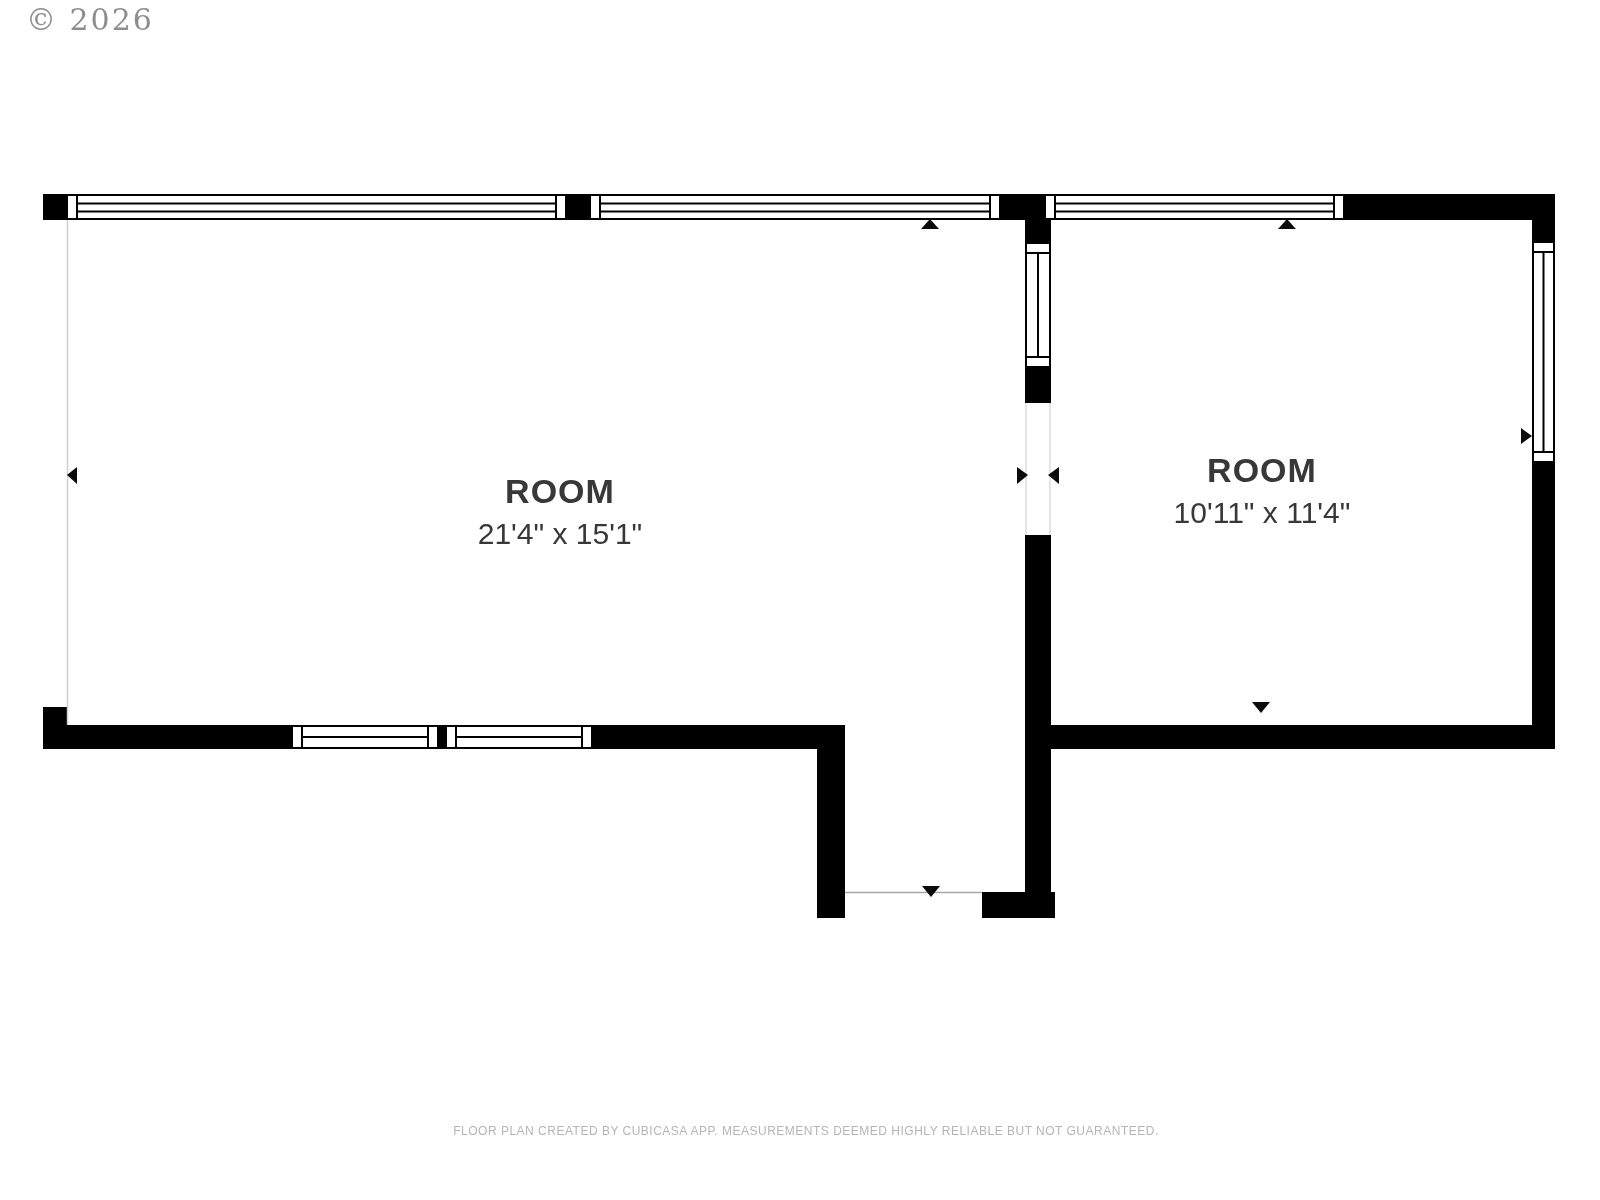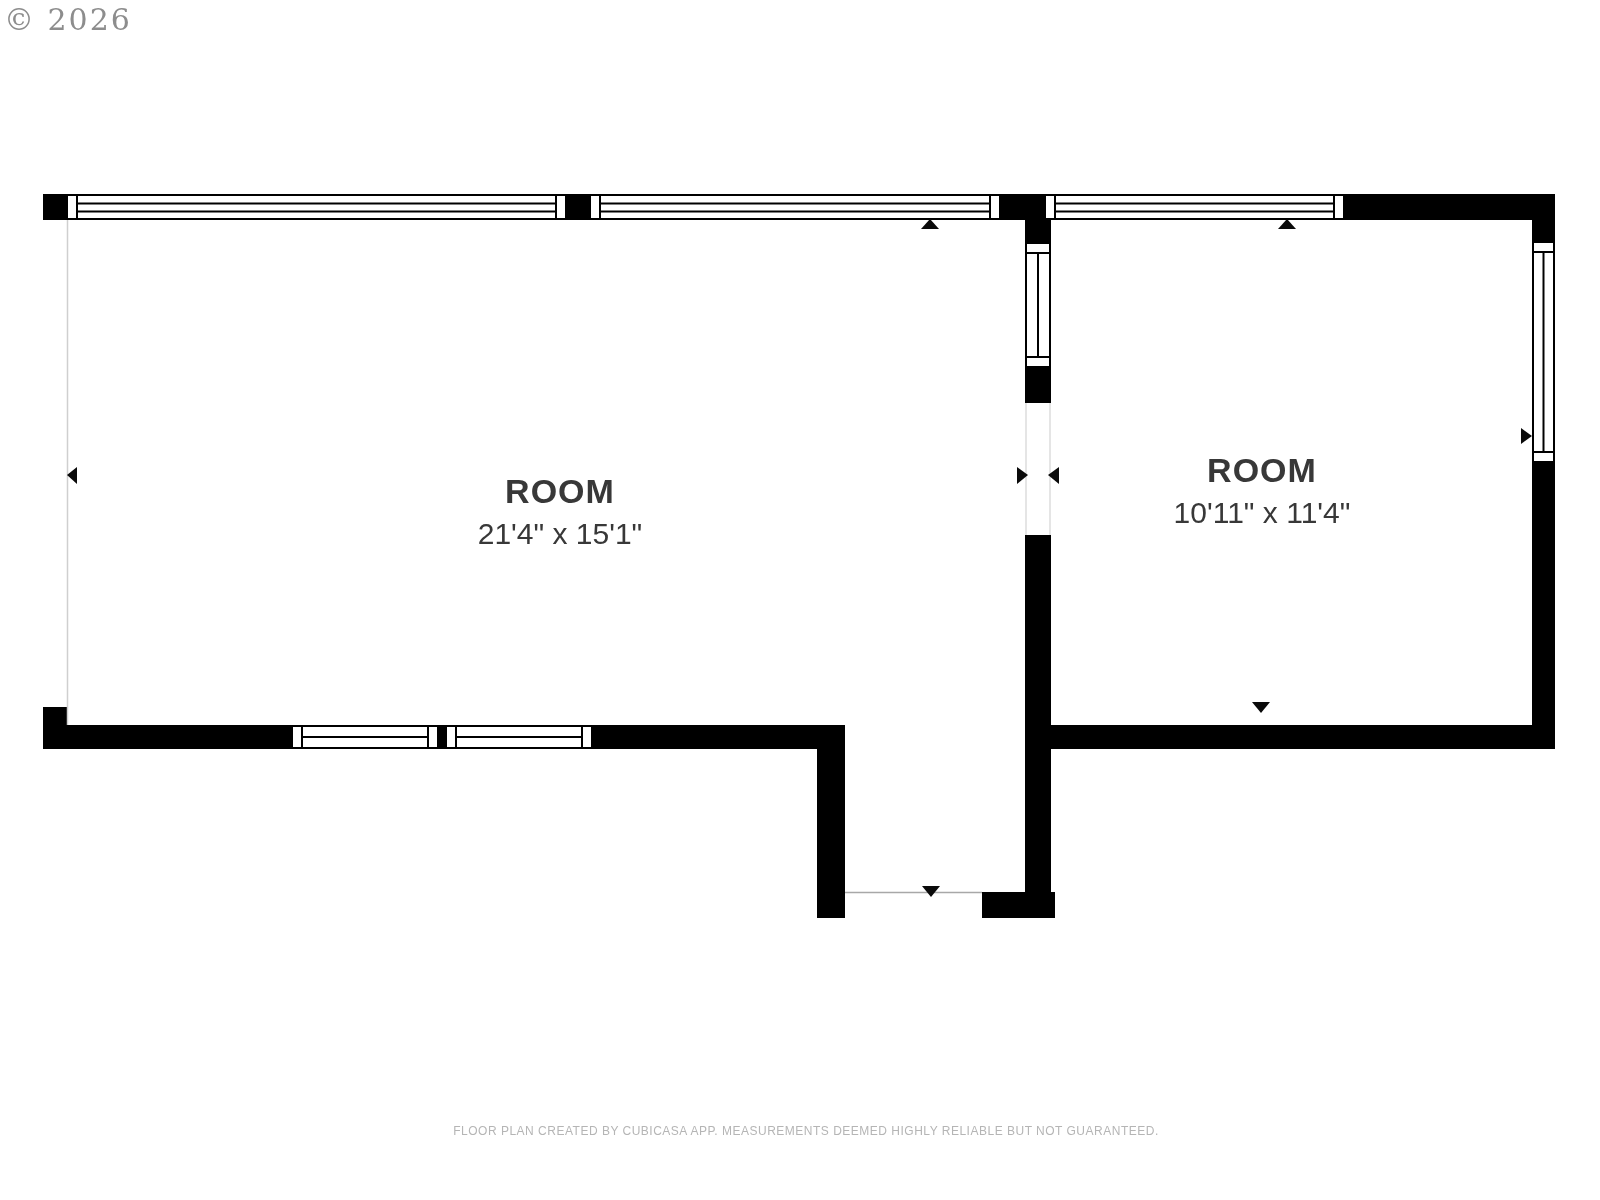--- a/index.html
+++ b/index.html
@@ -1,21 +1,21 @@
 <!DOCTYPE html>
 <html><head>
 <meta charset="utf-8">
 <style>
   html,body{margin:0;padding:0;background:#ffffff;}
   .canvas{
     position:relative;width:1600px;height:1200px;background:#ffffff;
     font-family:"Liberation Sans",sans-serif;overflow:hidden;
   }
   .copyright{
-    position:absolute;top:2px;left:4px;
+    position:absolute;top:2px;left:26px;
     font-family:"DejaVu Serif",serif;font-size:30px;color:#8d8d8d;
     letter-spacing:2px;
   }
   .footer{
     position:absolute;top:1124px;left:0;width:100%;text-align:center;
     font-size:12px;color:#b5b5b5;letter-spacing:.5px;padding-left:6px;
   }
   svg{position:absolute;top:0;left:0;}
   .wall{fill:#000000;stroke:none;}
   .win{fill:#ffffff;stroke:#000000;stroke-width:2px;}

